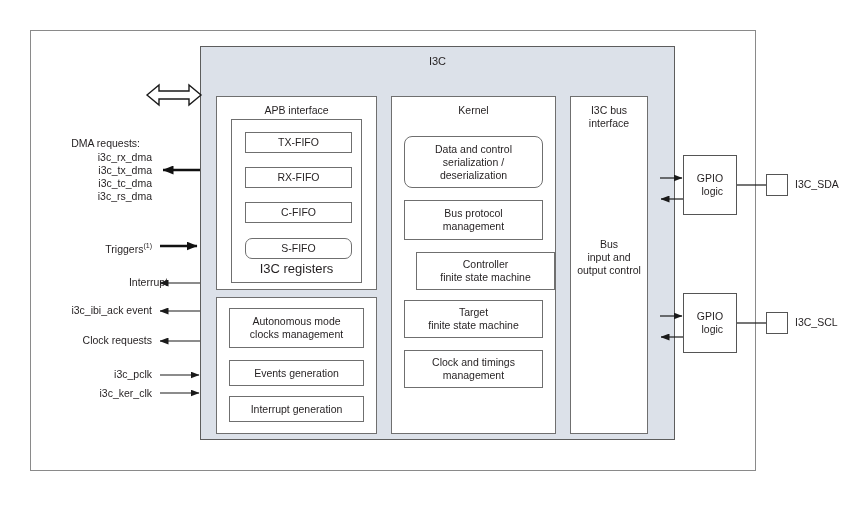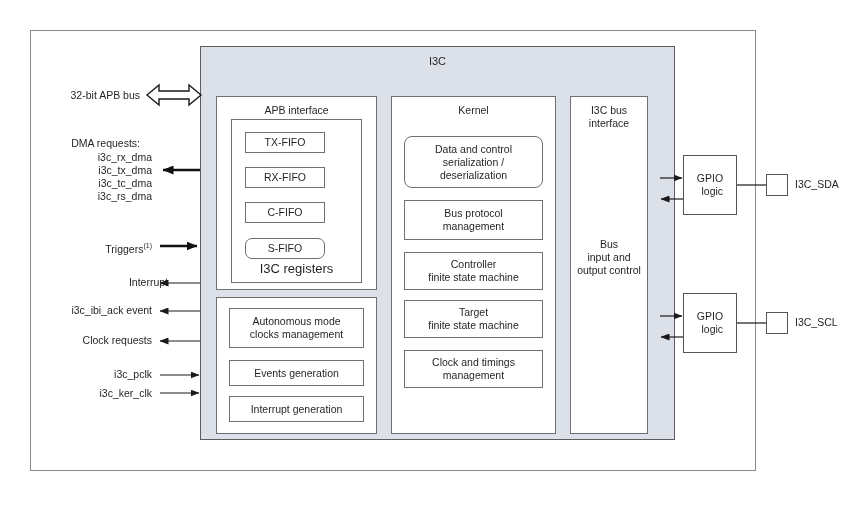--- a/index.html
+++ b/index.html
@@ -53,37 +53,37 @@
 
   
   .unit{
     background:#ffffff;border:1.2px solid #6f6f6f;
     display:flex;align-items:center;justify-content:center;
     text-align:center;font-size:10.5px;line-height:13px;
     color:#231f20;padding:0 3px;
   }
 
   
-  .fifo{left:245px;width:80px;height:21px;}
+  .fifo{left:245px;width:107px;height:21px;}
   .fifo-tx{top:132px;}
   .fifo-rx{top:167px;}
   .fifo-c {top:202px;}
   .fifo-s {top:238px;border-radius:7px;}
 
   
   .apb-b{left:229px;width:135px;}
   .apb-b1{top:308px;height:40px;}
   .apb-b2{top:360px;height:26px;}
   .apb-b3{top:396px;height:26px;}
 
   
   .kern{left:404px;width:139px;}
   .kern1{top:136px;height:52px;border-radius:8px;}
   .kern2{top:200px;height:40px;}
-  .kern3{top:252px;height:38px;}
+  .kern3{top:252px;height:38px;margin-left:12px;}
   .kern4{top:300px;height:38px;}
   .kern5{top:350px;height:38px;}
 
   
   .busif-text{
     position:absolute;left:0;top:141px;width:100%;
     text-align:center;font-size:10.5px;line-height:13px;color:#231f20;
   }
 
   
@@ -229,21 +229,20 @@
       <span>logic</span>
     </span>
   </div>
 
   <div class="abs pad pad-sda"></div>
   <div class="abs pad pad-scl"></div>
 
   <div class="pad-label padlab-sda">I3C_SDA</div>
   <div class="pad-label padlab-scl">I3C_SCL</div>
 
-  <div class="sig-label lbl-apbbus">32-bit APB bus</div>
 
   <div class="sig-label lbl-dmahead">DMA requests:</div>
   <div class="sig-label lbl-dma1">i3c_rx_dma</div>
   <div class="sig-label lbl-dma2">i3c_tx_dma</div>
   <div class="sig-label lbl-dma3">i3c_tc_dma</div>
   <div class="sig-label lbl-dma4">i3c_rs_dma</div>
 
   <div class="sig-label lbl-trig">
     <span>Triggers</span><span class="sup">(1)</span>
   </div>

